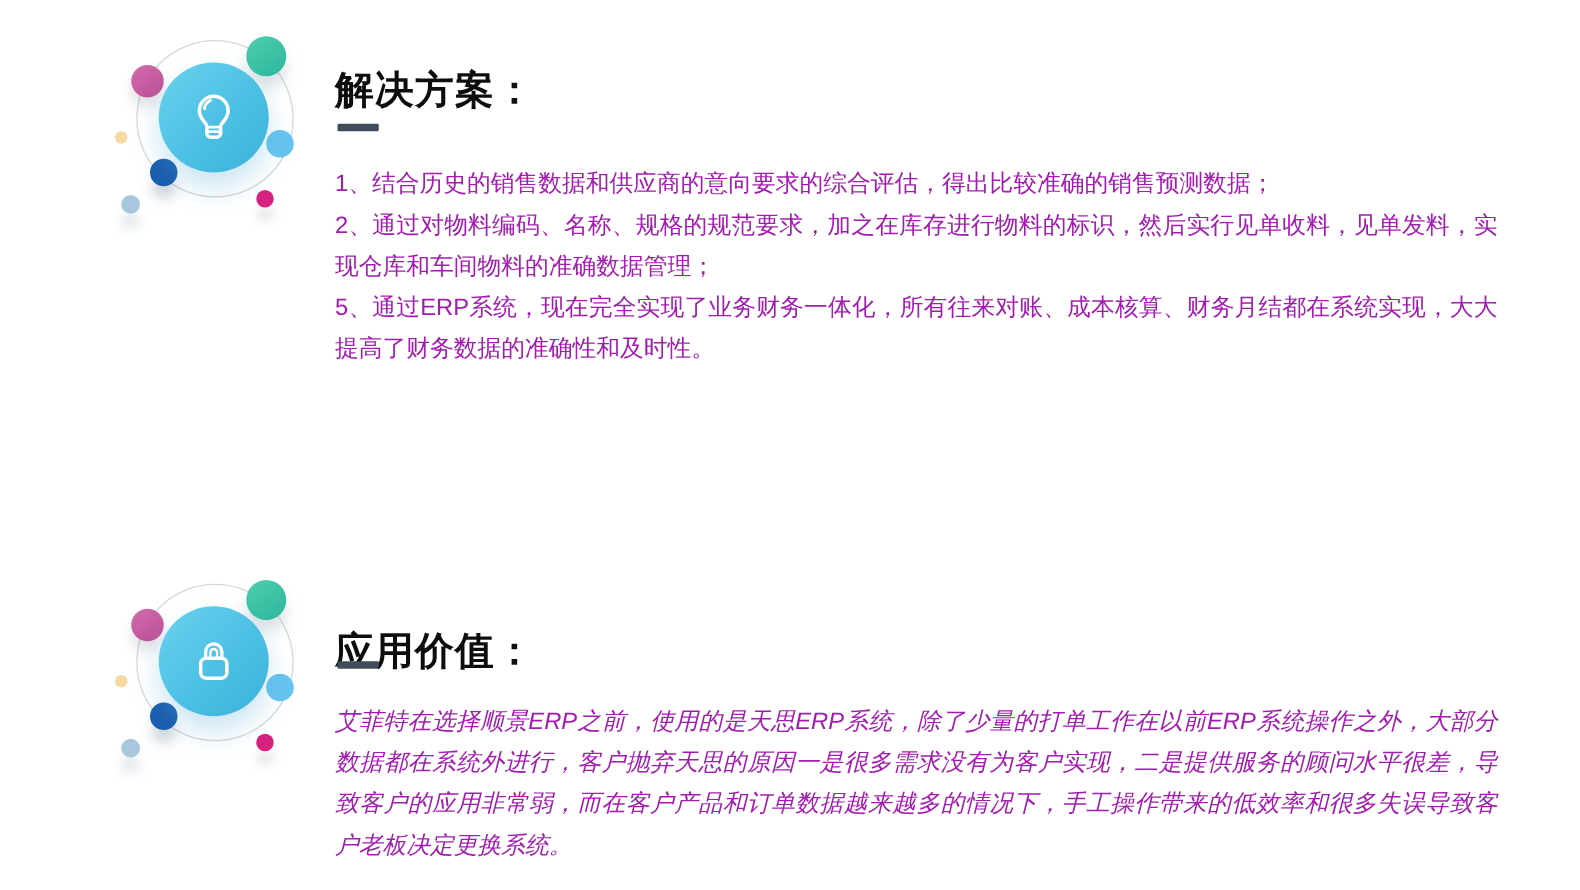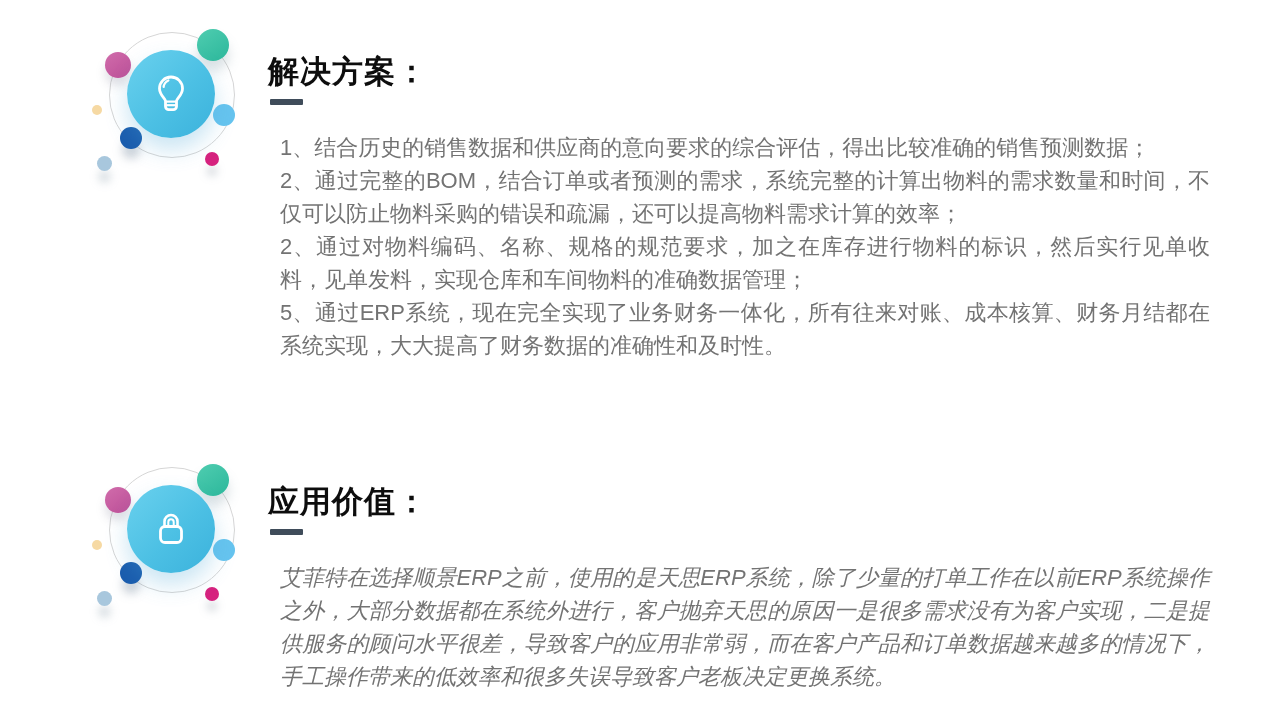--- a/index.html
+++ b/index.html
@@ -36,29 +36,29 @@
     box-shadow:0 12px 9px -2px rgba(130,140,155,0.35);}
   .dot-cream{left:4px;top:80px;width:10px;height:10px;background:#f6d9a3;}
   .dot-steel{left:9px;top:131px;width:15px;height:15px;background:#a8c7dd;
     box-shadow:0 13px 10px -2px rgba(130,150,165,0.40);}
   
   .section-title{
     position:absolute;left:268px;margin:0;font-size:31px;line-height:40px;
     font-weight:700;color:#0d0d0d;letter-spacing:1px;
   }
   .title-1{top:52px;}
-  .title-2{top:482px;}
+  .title-2{top:504px;font-family:Liberation Mono, monospace;}
   .title-underline{
     position:absolute;left:270px;width:33px;height:6px;background:#3f4c5a;border-radius:1px;
   }
   .bar-1{top:99px;}
   .bar-2{top:529px;}
   .section-body{
-    position:absolute;left:268px;width:930px;font-size:22px;line-height:33px;
-    color:#737373;text-align:justify;margin-left:12px;
+    position:absolute;left:268px;width:930px;font-size:19px;line-height:33px;
+    color:#a21caf;text-align:justify;
   }
   .body-1{top:131px;}
   .body-2{top:561px;font-style:italic;}
   .body-item{margin:0;}
 </style>
 </head>
 <body>
 
 <div class="page">
 
@@ -79,21 +79,20 @@
         <path d="M16.6 17a8.3 8.3 0 0 1 4.8-6.6" fill="none" stroke="#ffffff" stroke-width="2.2" stroke-linecap="round"></path>
       </svg>
     </div>
   </div>
 
   <h2 class="section-title title-1">解决方案：</h2>
   <div class="title-underline bar-1"></div>
 
   <div class="section-body body-1">
     <p class="body-item">1、结合历史的销售数据和供应商的意向要求的综合评估，得出比较准确的销售预测数据；</p>
-    <p class="body-item">2、通过完整的BOM，结合订单或者预测的需求，系统完整的计算出物料的需求数量和时间，不仅可以防止物料采购的错误和疏漏，还可以提高物料需求计算的效率；</p>
     <p class="body-item">2、通过对物料编码、名称、规格的规范要求，加之在库存进行物料的标识，然后实行见单收料，见单发料，实现仓库和车间物料的准确数据管理；</p>
     <p class="body-item">5、通过ERP系统，现在完全实现了业务财务一体化，所有往来对账、成本核算、财务月结都在系统实现，大大提高了财务数据的准确性和及时性。</p>
   </div>
 
   <div class="icon-cluster cluster-2">
     <div class="orbit"></div>
     <span class="dot dot-teal"></span>
     <span class="dot dot-orchid"></span>
     <span class="dot dot-lightblue"></span>
     <span class="dot dot-darkblue"></span>

